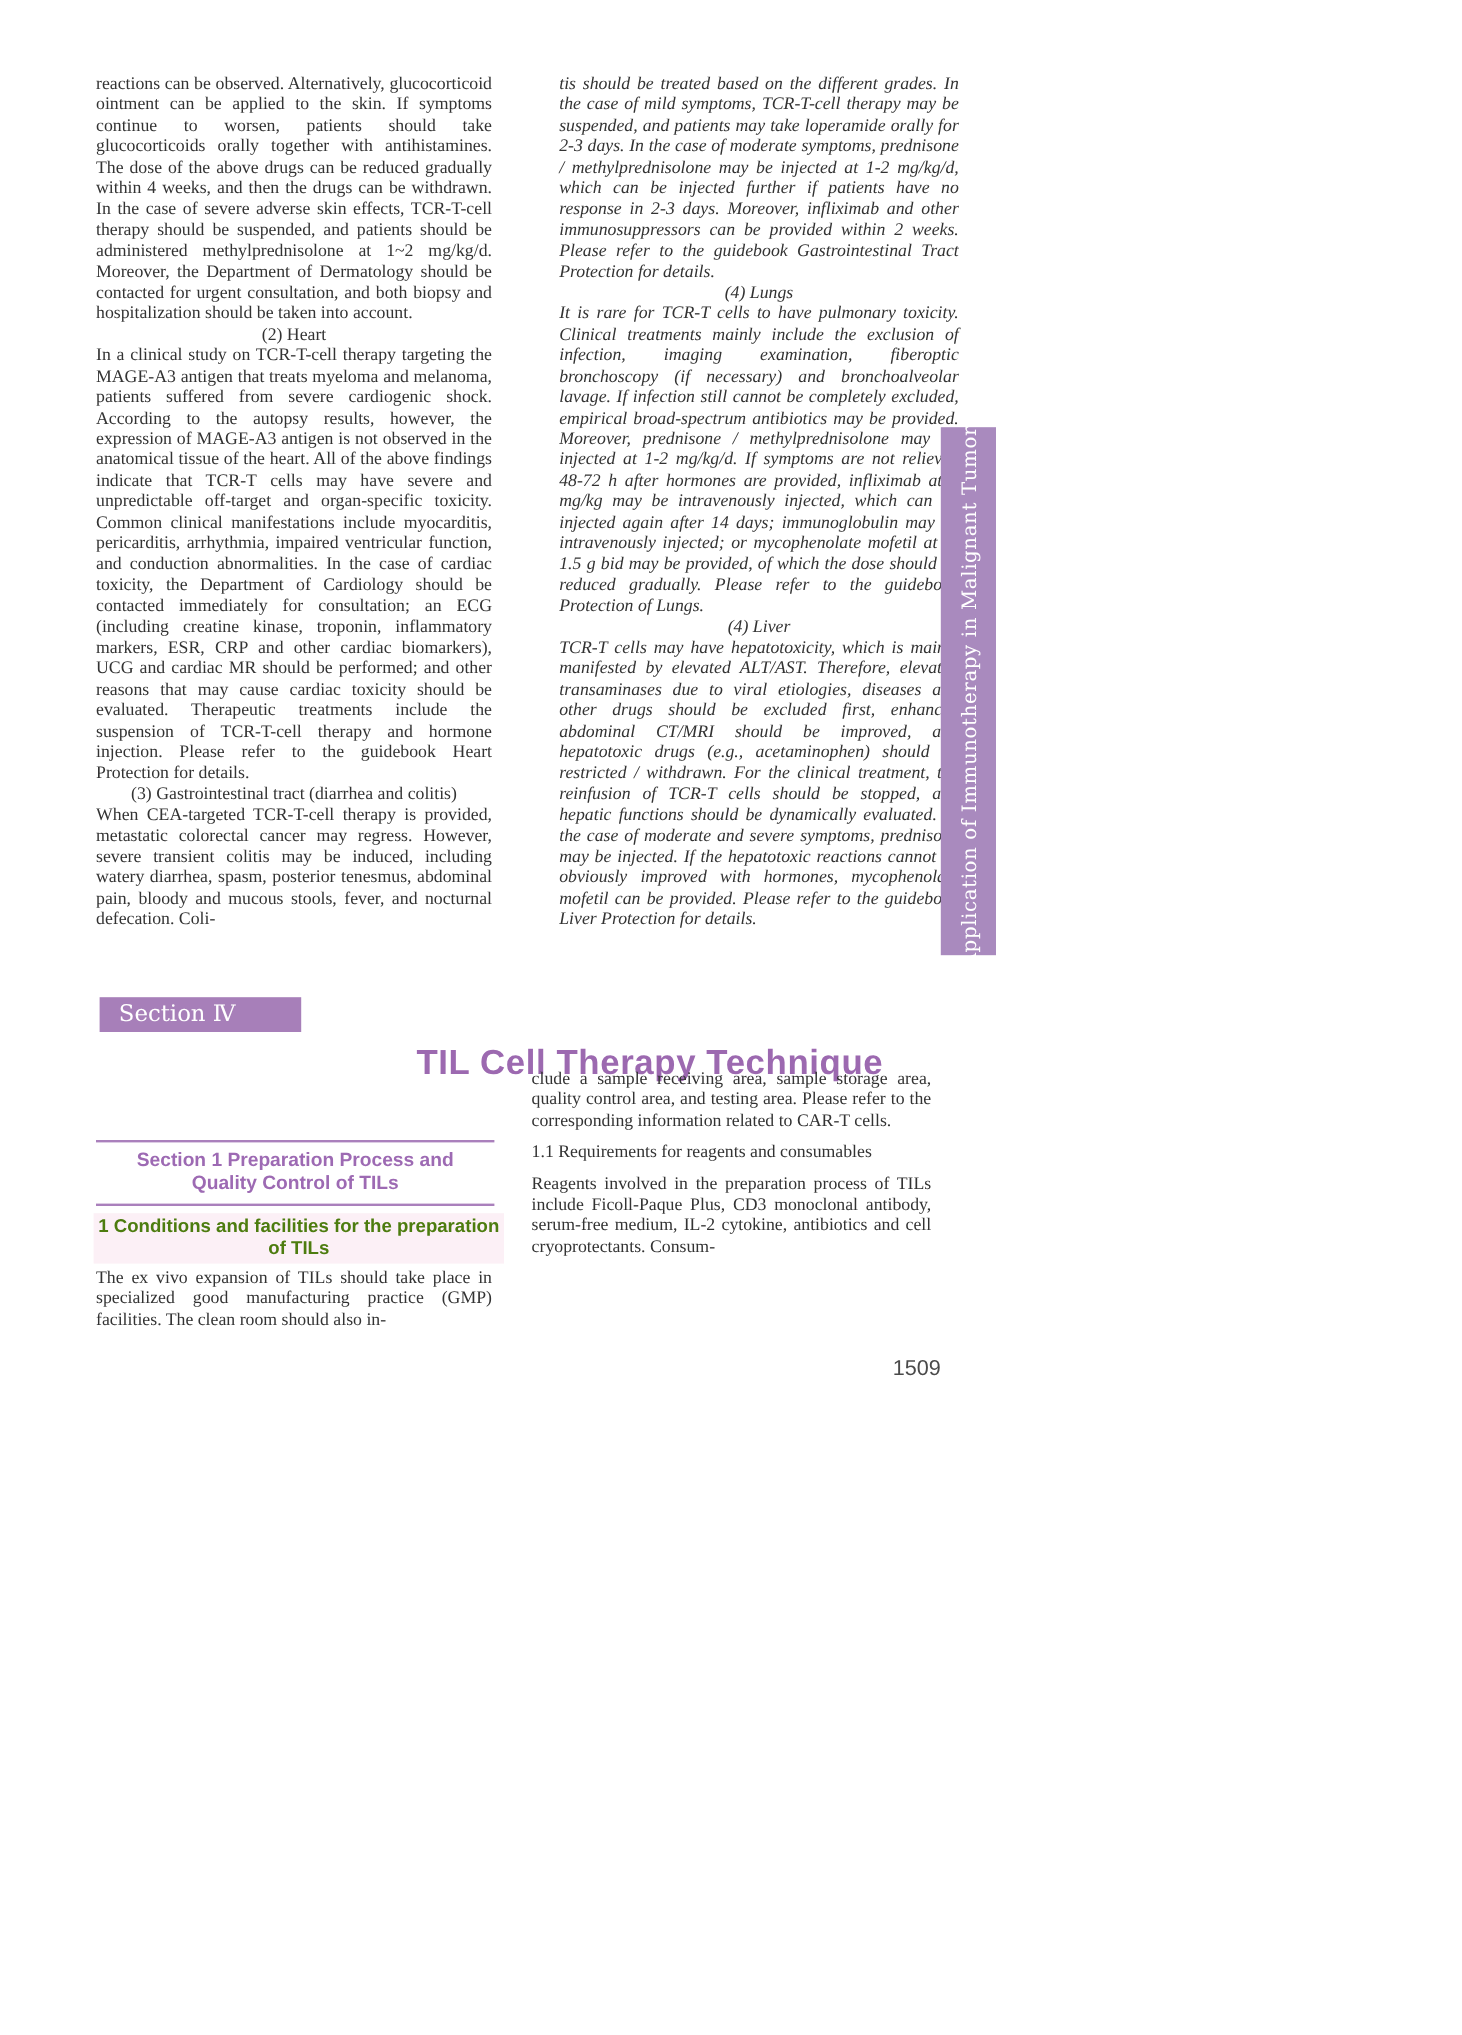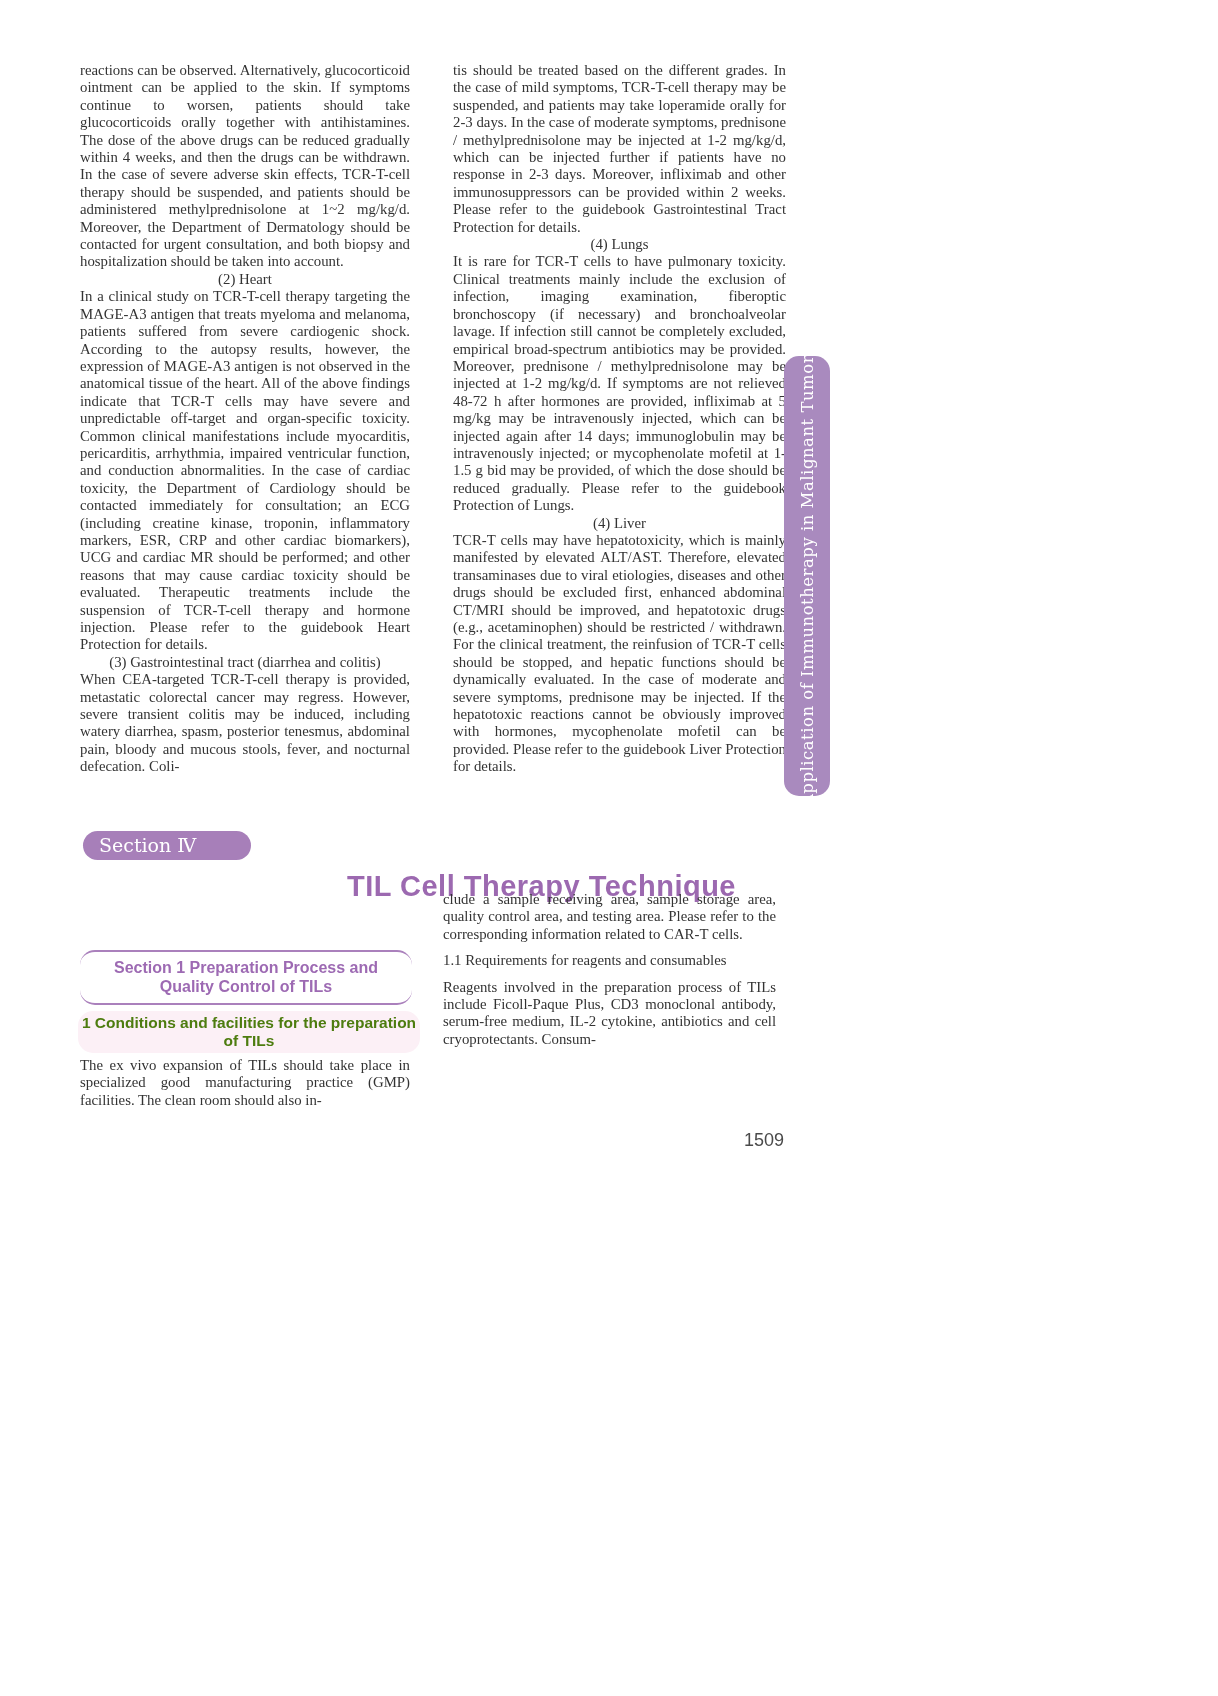--- a/index.html
+++ b/index.html
@@ -4,40 +4,40 @@
 <style>
   :root{
     --purple-accent:#9c69b0;
     --bar-purple:#a98abe;
     --box-purple:#a77fb9;
     --rule-purple:#aa80bc;
     --subhead-bg:#fcf0f6;
     --text-color:#333333;
     --pagenum-color:#4a4a4a;
   }
-  *{margin:0;padding:0;box-sizing:border-box;border-radius:15px;}
+  *{margin:0;padding:0;box-sizing:border-box;}
   html,body{background:#ffffff;}
   .page{
     position:relative;
     width:1218px;height:1696px;
     background:#ffffff;
     font-family:"Liberation Serif", serif;
     color:var(--text-color);
     overflow:hidden;
   }
   .bodytext{
     font-size:14.8px;
     line-height:17.4px;
     text-align:justify;
     color:var(--text-color);
   }
   .bodytext p{margin:0;}
   .inline-label{white-space:nowrap;text-align:center;}
   .col-top-left{position:absolute;left:80px;top:62px;width:330px;}
-  .col-top-right{position:absolute;left:453px;top:62px;width:333px;}
+  .col-top-right{position:absolute;left:466px;top:62px;width:333px;font-style:italic;}
 
   .side-tab{
     position:absolute;left:784px;top:356px;width:46px;height:440px;
     background:var(--bar-purple);
     display:flex;align-items:center;justify-content:center;
   }
   .side-tab-label{
     writing-mode:vertical-rl;
     transform:rotate(180deg);
     color:#ffffff;

